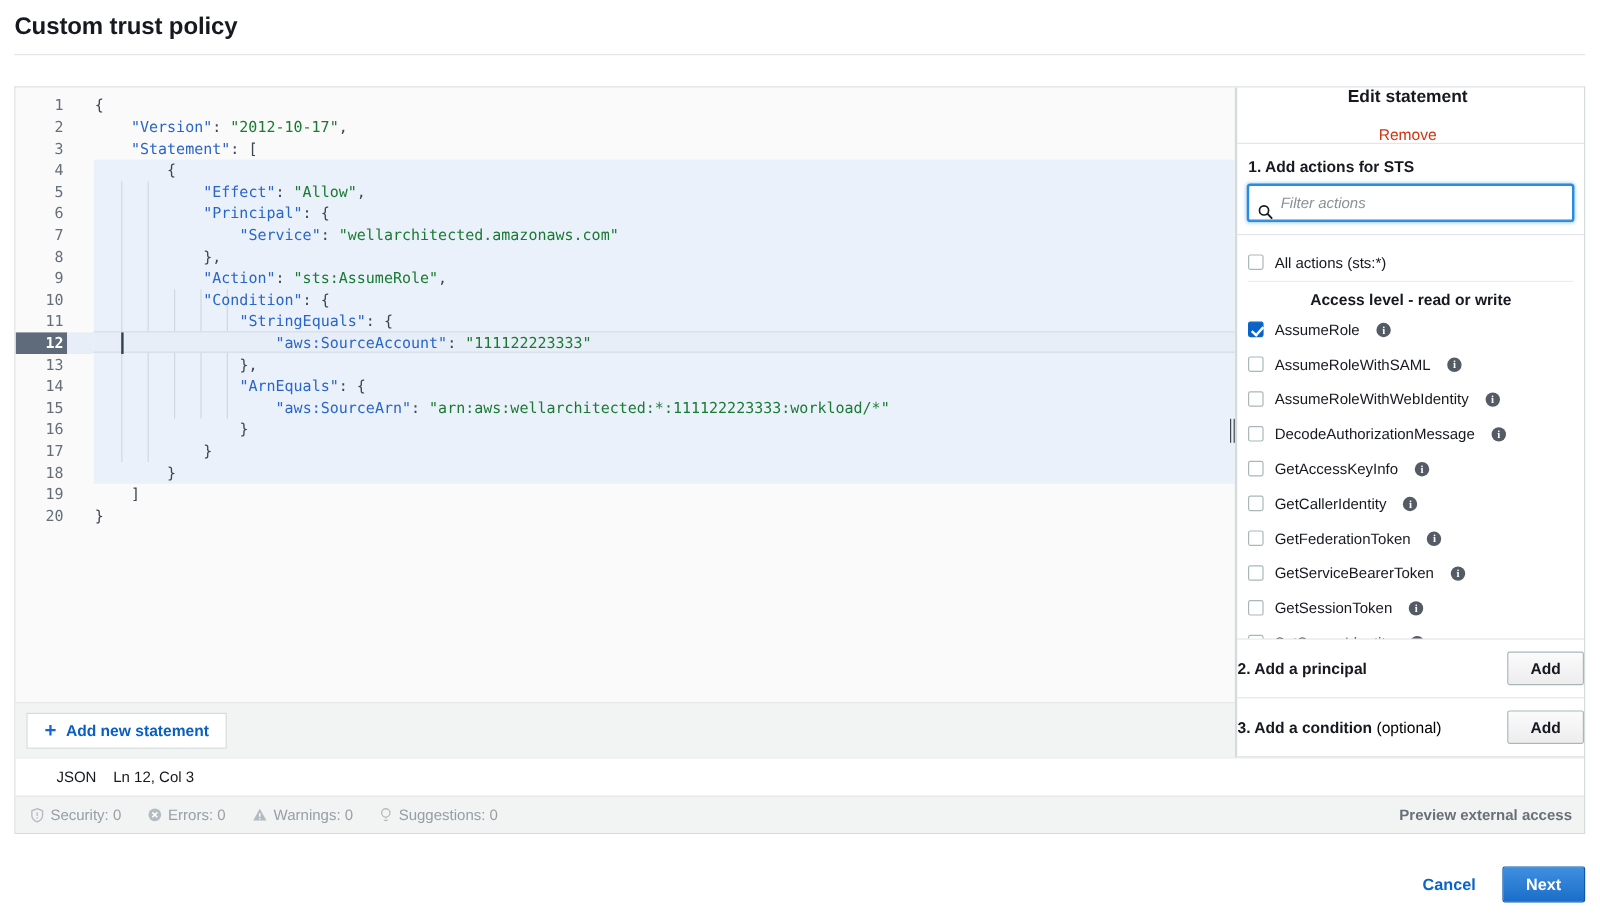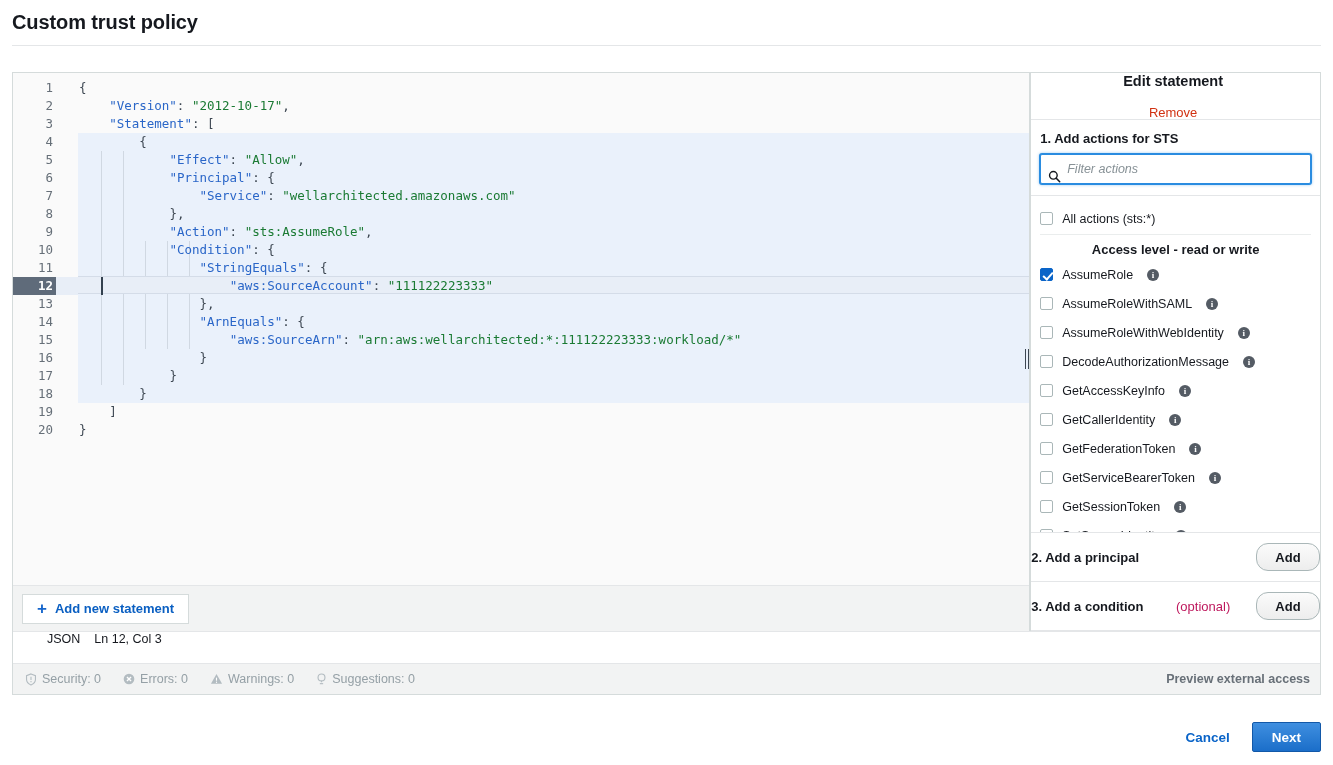--- a/index.html
+++ b/index.html
@@ -154,30 +154,30 @@
   .info-i {
     width: 12px; height: 12px; border-radius: 50%; background: #545b64;
     color: #fff; font-size: 9px; font-weight: bold; line-height: 12px;
     text-align: center; display: inline-block; margin-left: 5px;
     font-family: "Liberation Serif", serif; cursor: pointer;
   }
   .step-row {
     height: 49px; display: flex; align-items: center; justify-content: space-between;
     padding: 0 0; border-bottom: 1px solid #e4e6e8;
   }
-  .opt { font-weight: normal; color: #be185d; margin-left: 29px; }
+  .opt { font-weight: normal; color: #000000; }
   .btn-add {
     width: 64px; height: 28px; font-size: 13px; font-weight: bold; color: #16191f;
     background: linear-gradient(#fbfbfb, #ededed);
-    border: 1px solid #aab7b8; border-radius: 12px; cursor: pointer; text-align: center;
+    border: 1px solid #aab7b8; border-radius: 2px; cursor: pointer; text-align: center;
   }
 
   
   .status-row {
-    height: 32px; display: flex; align-items: flex-start;
+    height: 32px; display: flex; align-items: center;
     padding-left: 34px; background: #fff;
     border-top: 1px solid #e4e6e8; font-size: 12.5px; color: #16191f;
   }
   .status-row .json { margin-right: 14px; }
   .footer-row {
     height: 31px; display: flex; align-items: center; justify-content: space-between;
     padding: 0 10px 0 12px; background: #f2f3f3; border-top: 1px solid #e4e6e8;
   }
   .meters { display: flex; align-items: center; gap: 22px; }
   .meter { display: flex; align-items: center; gap: 5px; font-size: 12.5px; color: #95a0a6; }

